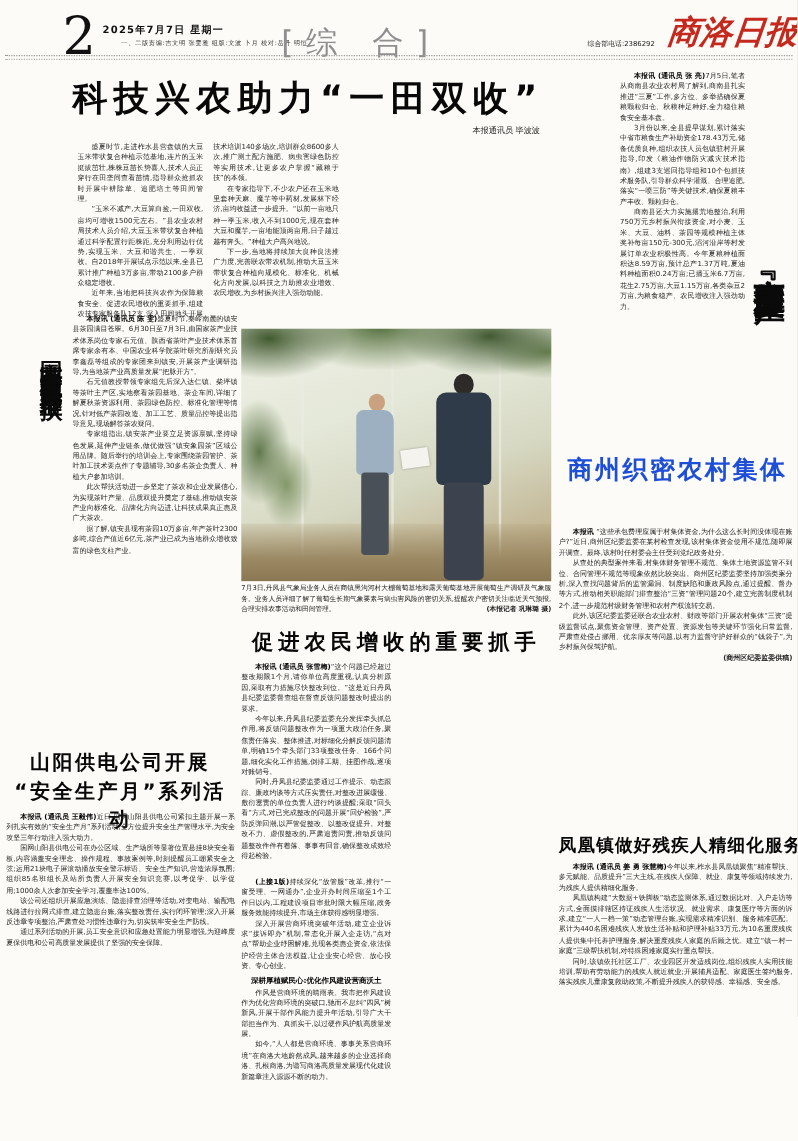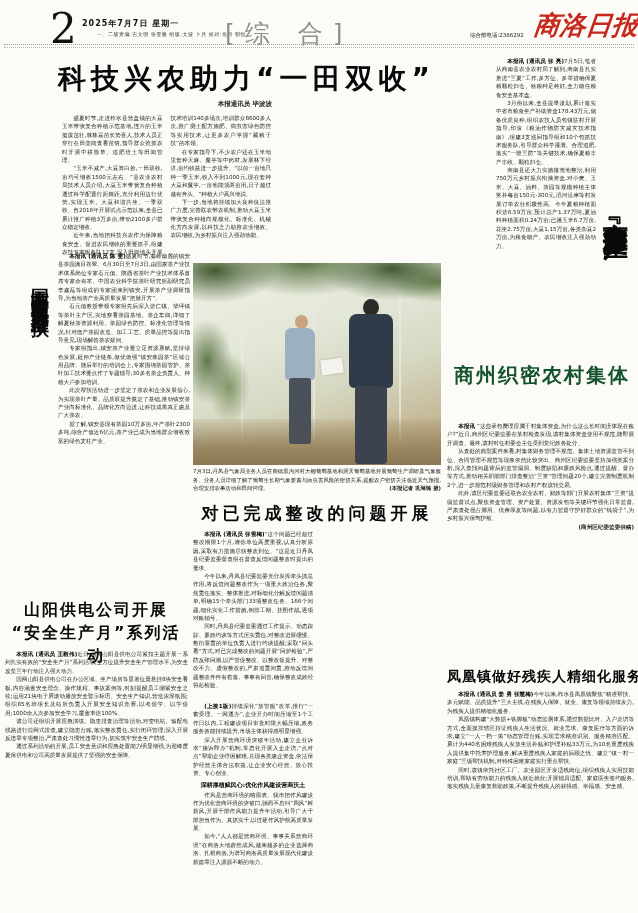--- a/index.html
+++ b/index.html
@@ -23,22 +23,22 @@
   .header-rule { position:absolute; left:4px; top:44px; width:630px; height:4px;
     border-top:1px dotted #9a9a9a; border-bottom:1px dotted #b5b5b5; }
   
   .art-body { font-size:5.6px; line-height:1.5; text-align:justify; color:#252525; overflow:hidden; }
   .art-body p { text-indent:2em; margin:0; }
   .inline-byline { font-weight:bold; color:#000; }
   .attribution { text-align:right; text-indent:0 !important; font-weight:bold; }
   
   .lead-headline { position:absolute; left:58px; top:60px; width:374px; text-align:center;
     font-size:28px; font-weight:900; letter-spacing:5px; color:#080808; white-space:nowrap; }
-  .lead-byline { position:absolute; left:58px; top:100px; width:374px; text-align:center;
-    font-size:6.5px; font-weight:bold; color:#222; }
+  .lead-byline { position:absolute; left:58px; top:100px; width:374px; text-align:right;
+    font-size:6.5px; font-weight:normal; color:#222; }
   .lead-body { position:absolute; left:62px; top:114px; width:426px; height:148px;
     column-count:4; column-gap:8px; column-fill:auto; }
   
   .shangnan-body { position:absolute; left:496px; top:57px; width:100px; height:300px; }
   .shangnan-head { position:absolute; left:598px; top:56px; height:306px; width:34px;
     writing-mode:vertical-rl; font-size:25px; font-weight:900; letter-spacing:1px; color:#0a0a0a; text-align:center; }
   
   .tea-vhead { position:absolute; left:8px; top:274px; height:318px; width:44px;
     writing-mode:vertical-rl; font-size:18px; font-weight:900; letter-spacing:2px; color:#0a0a0a; }
   .tea-body { position:absolute; left:58px; top:252px; width:132px; height:348px; }
@@ -85,21 +85,21 @@
   .cont-body { position:absolute; left:193px; top:702px; width:248px; height:204px;
     column-count:2; column-gap:8px; column-fill:auto; }
   .cont-sub { font-weight:bold; text-align:center; text-indent:0 !important;
     font-size:6px; padding:2px 0; color:#000; }
   
   .shanyang-head { position:absolute; left:4px; top:598px; width:184px; text-align:center;
     font-size:16px; font-weight:900; letter-spacing:2px; line-height:1.45; color:#080808; }
   .shanyang-body { position:absolute; left:5px; top:650px; width:183px; height:256px; }
   
   .shangzhou-head { position:absolute; left:447px; top:362px; width:190px; text-align:center;
-    font-size:20px; font-weight:900; letter-spacing:2px; line-height:1.35; color:#14532d; }
+    font-size:20px; font-weight:900; letter-spacing:2px; line-height:1.35; color:#1d4ed8; }
   .shangzhou-body { position:absolute; left:447px; top:422px; width:187px; height:240px; }
   
   .fenghuang-head { position:absolute; left:447px; top:668px; width:190px; text-align:right;
     font-size:14px; font-weight:900; letter-spacing:1px; color:#080808; white-space:nowrap; }
   .fenghuang-body { position:absolute; left:447px; top:690px; width:187px; height:216px; }
 </style>
 </head>
 <body>
 
 <div class="page">
@@ -166,21 +166,21 @@
       <div class="legs"></div>
     </div>
     <div class="paper"></div>
   </figure>
   <div class="photo-caption">
     <span>7月3日,丹凤县气象局业务人员在商镇黑沟河村大棚葡萄基地和露天葡萄基地开展葡萄生产调研及气象服务。业务人员详细了解了葡萄生长期气象要素与病虫害风险的密切关系,提醒农户密切关注临近天气预报,合理安排农事活动和田间管理。</span>
     <span class="cap-attr">(本报记者 巩琳璐 摄)</span>
   </div>
 
   <section>
-    <h2 class="danfeng-head">对已完成整改的问题开展</h2>
+    <h2 class="danfeng-head">促进农民增收的重要抓手</h2>
     <div class="danfeng-body art-body">
       <p><span class="inline-byline">本报讯 (通讯员 张雪梅)</span><span>“这个问题已经超过整改期限1个月,请你单位高度重视,认真分析原因,采取有力措施尽快整改到位。”这是近日丹凤县纪委监委督查组在督查反馈问题整改时提出的要求。</span></p>
       <div>
           <p>今年以来,丹凤县纪委监委充分发挥牵头抓总作用,将反馈问题整改作为一项重大政治任务,聚焦责任落实、整体推进,对标细化分解反馈问题清单,明确15个牵头部门33项整改任务、166个问题,细化实化工作措施,倒排工期、挂图作战,逐项对账销号。</p>
           <p>同时,丹凤县纪委监委通过工作提示、动态跟踪、廉政约谈等方式压实责任,对整改进展缓慢、敷衍塞责的单位负责人进行约谈提醒;采取“回头看”方式,对已完成整改的问题开展“回炉检验”,严防反弹回潮,以严管促整改、以整改促提升。对整改不力、虚假整改的,严肃追责问责,推动反馈问题整改件件有着落、事事有回音,确保整改成效经得起检验。</p>
         </div>
     </div>
   </section>
 
   <section>

